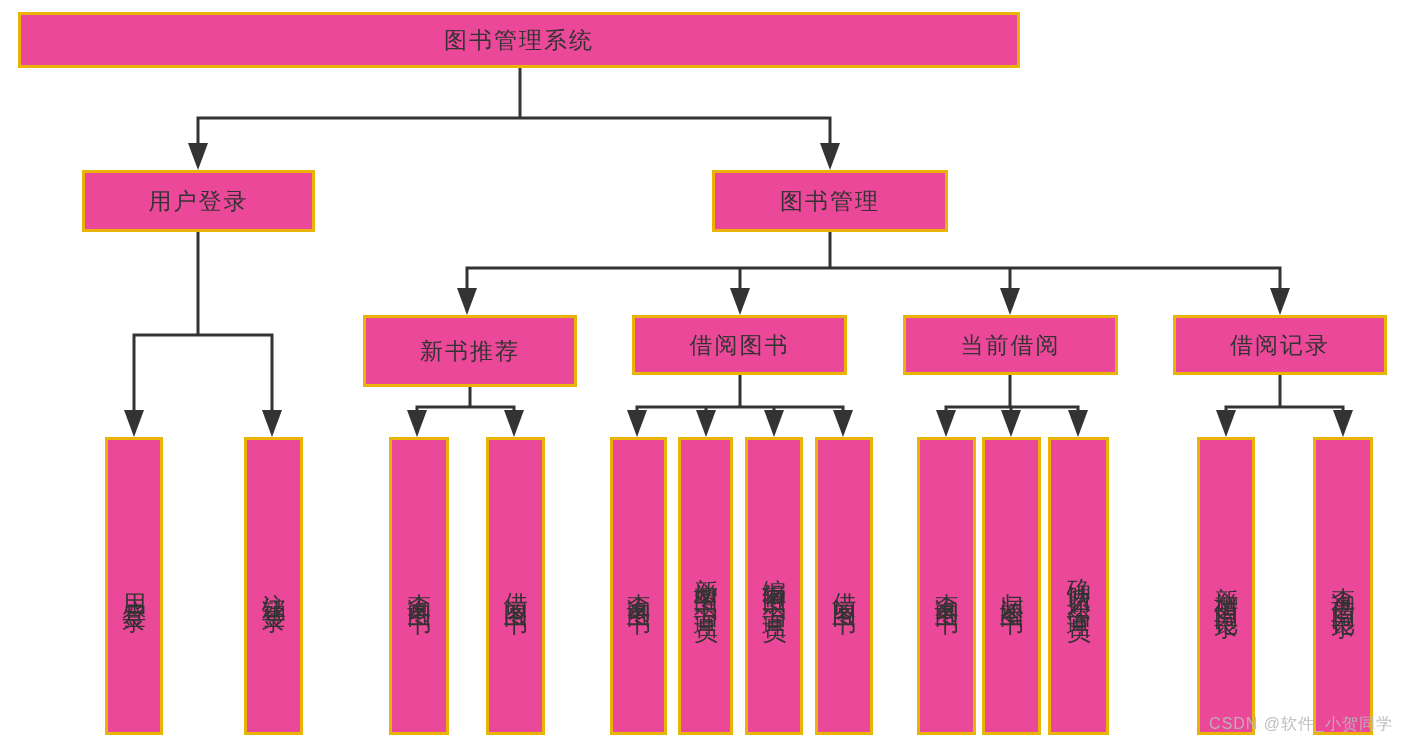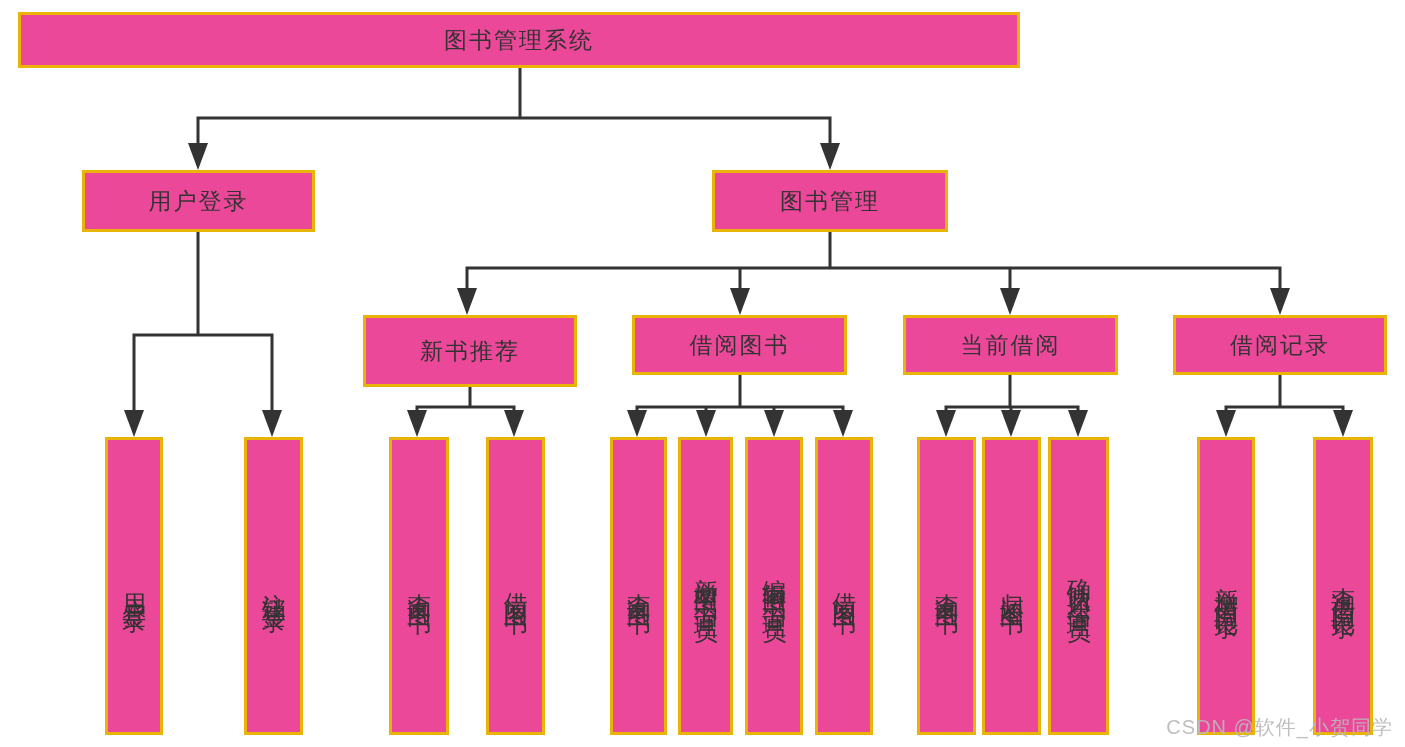--- a/index.html
+++ b/index.html
@@ -38,21 +38,21 @@
     text-orientation: mixed;
     font-size: 24px;
     letter-spacing: 6px;
     line-height: 1.1;
     white-space: nowrap;
   }
   #watermark {
     position: absolute;
     right: 12px;
     top: 714px;
-    font-size: 20px;
+    font-size: 16px;
     color: rgba(185, 185, 185, 0.92);
     letter-spacing: 1px;
     z-index: 5;
     white-space: nowrap;
   }
 </style>
 </head>
 <body>
 
 <div id="stage">

